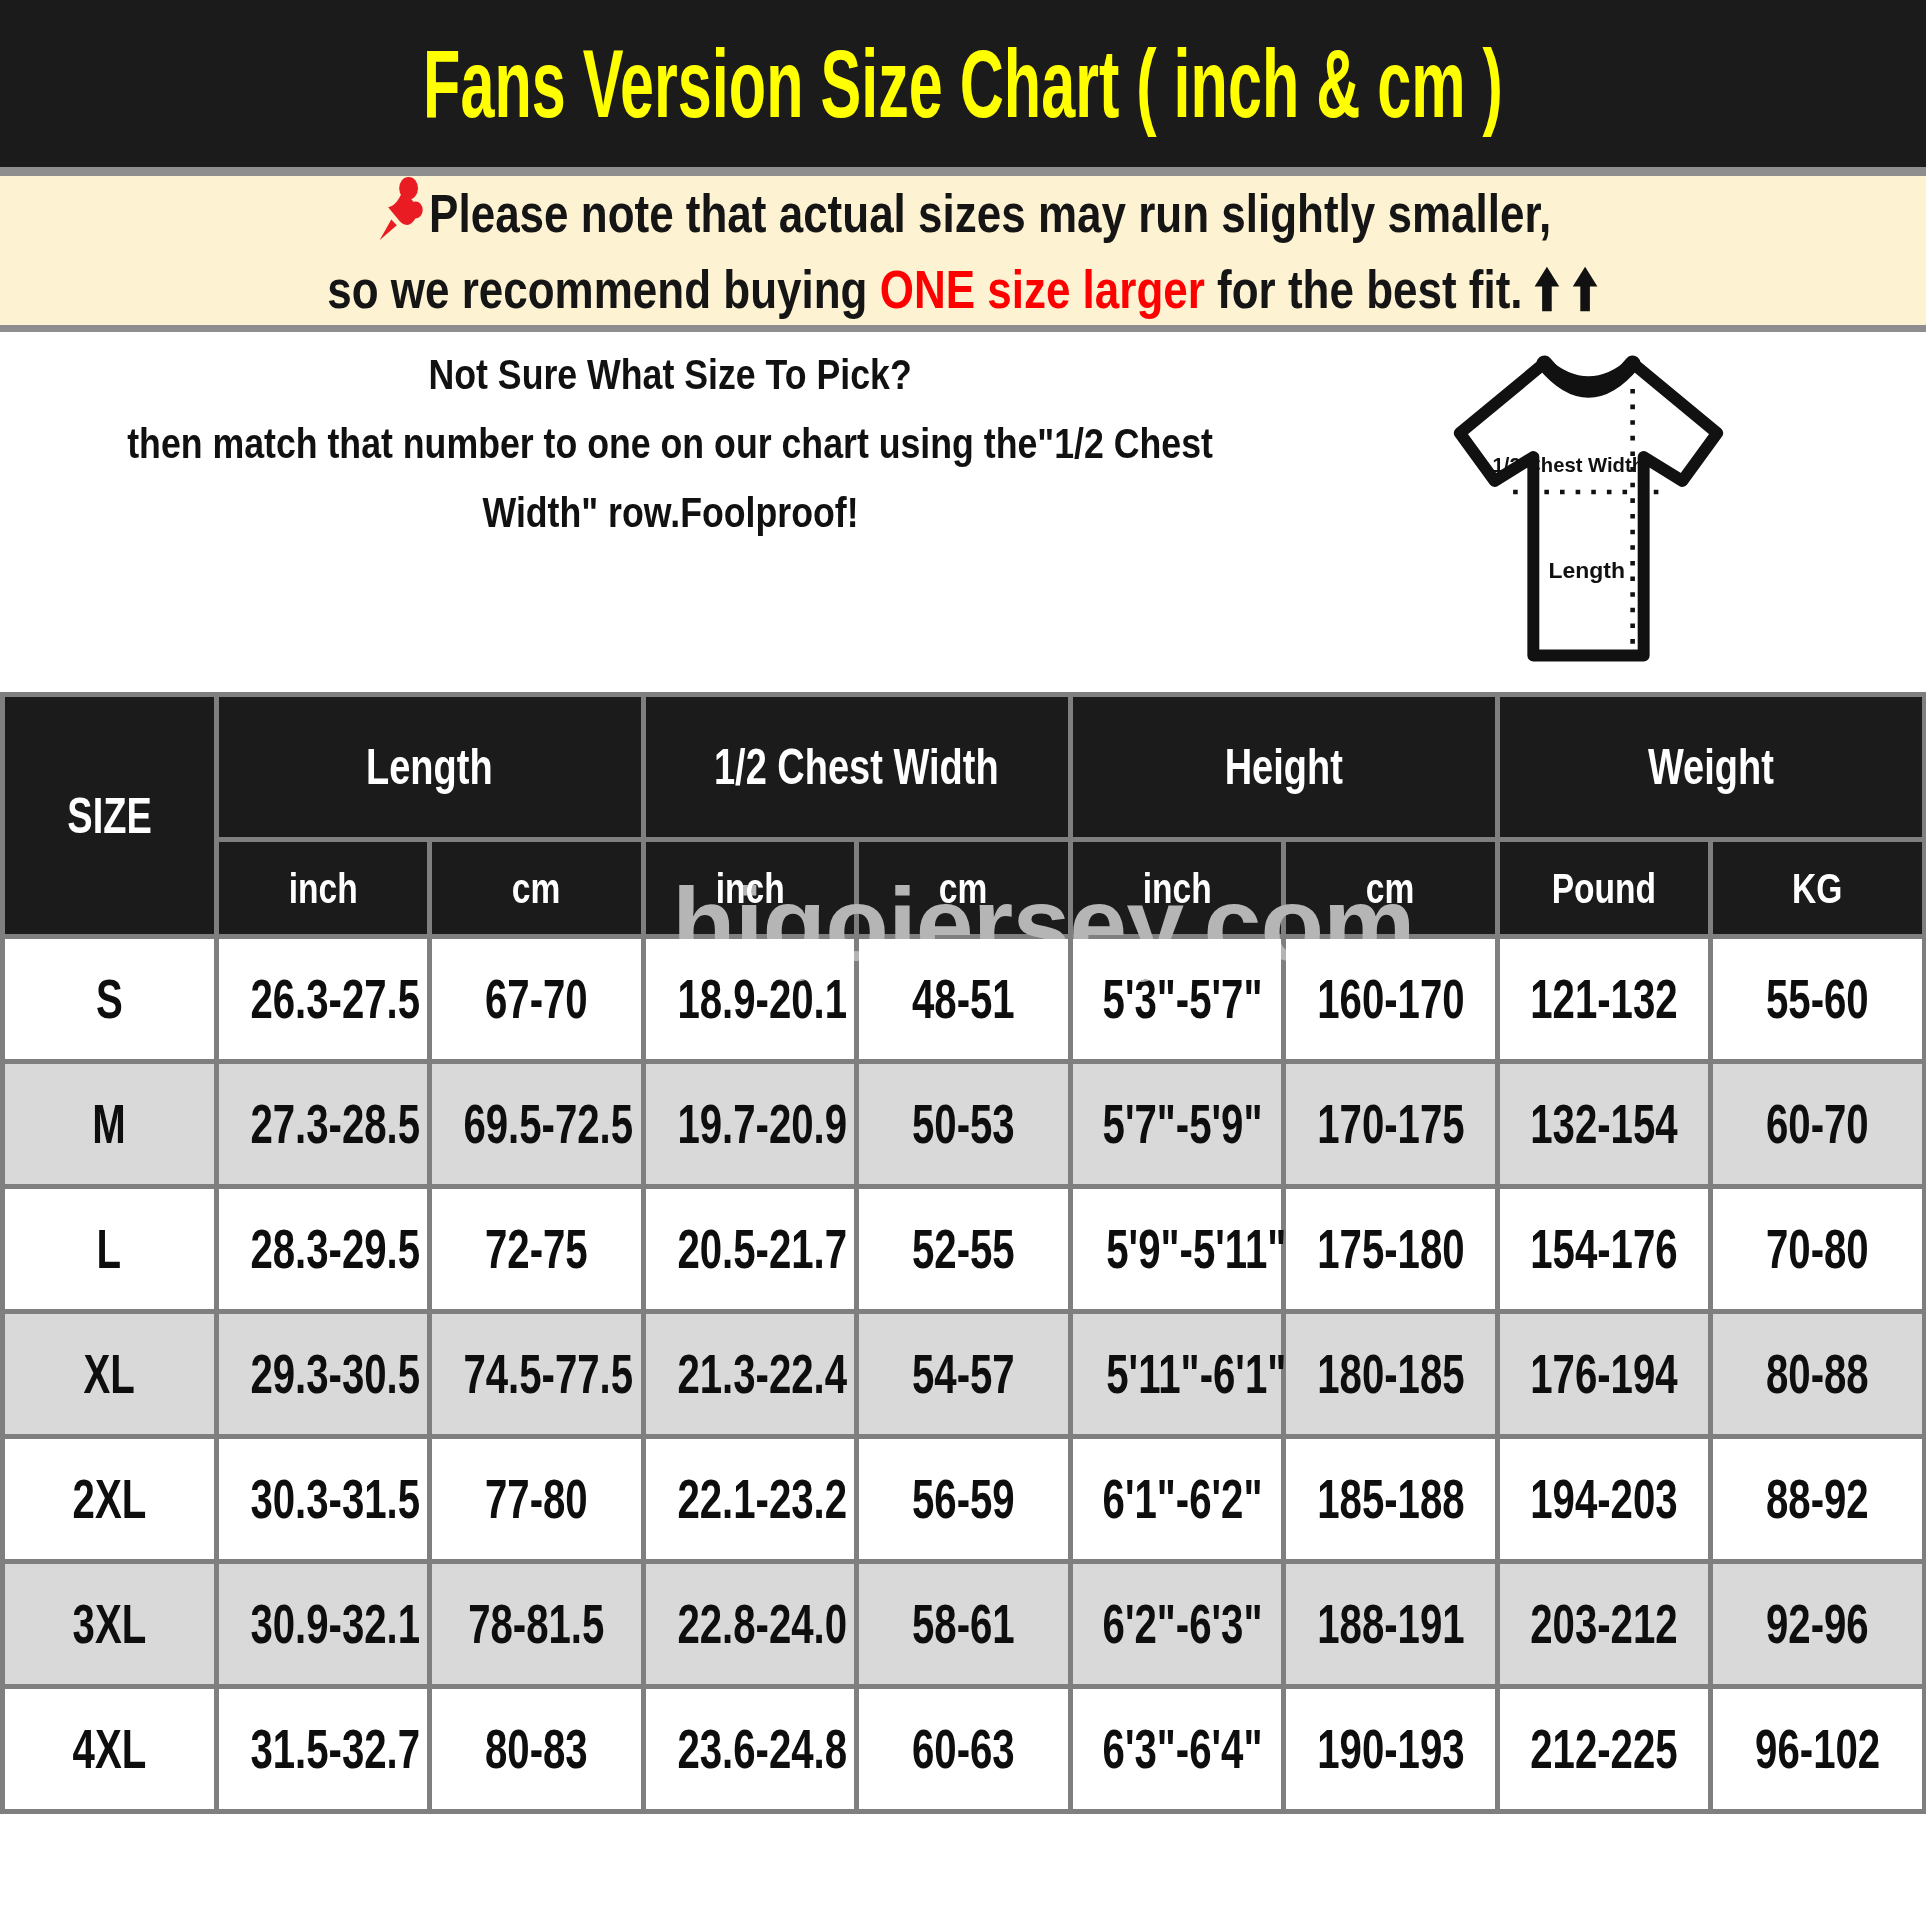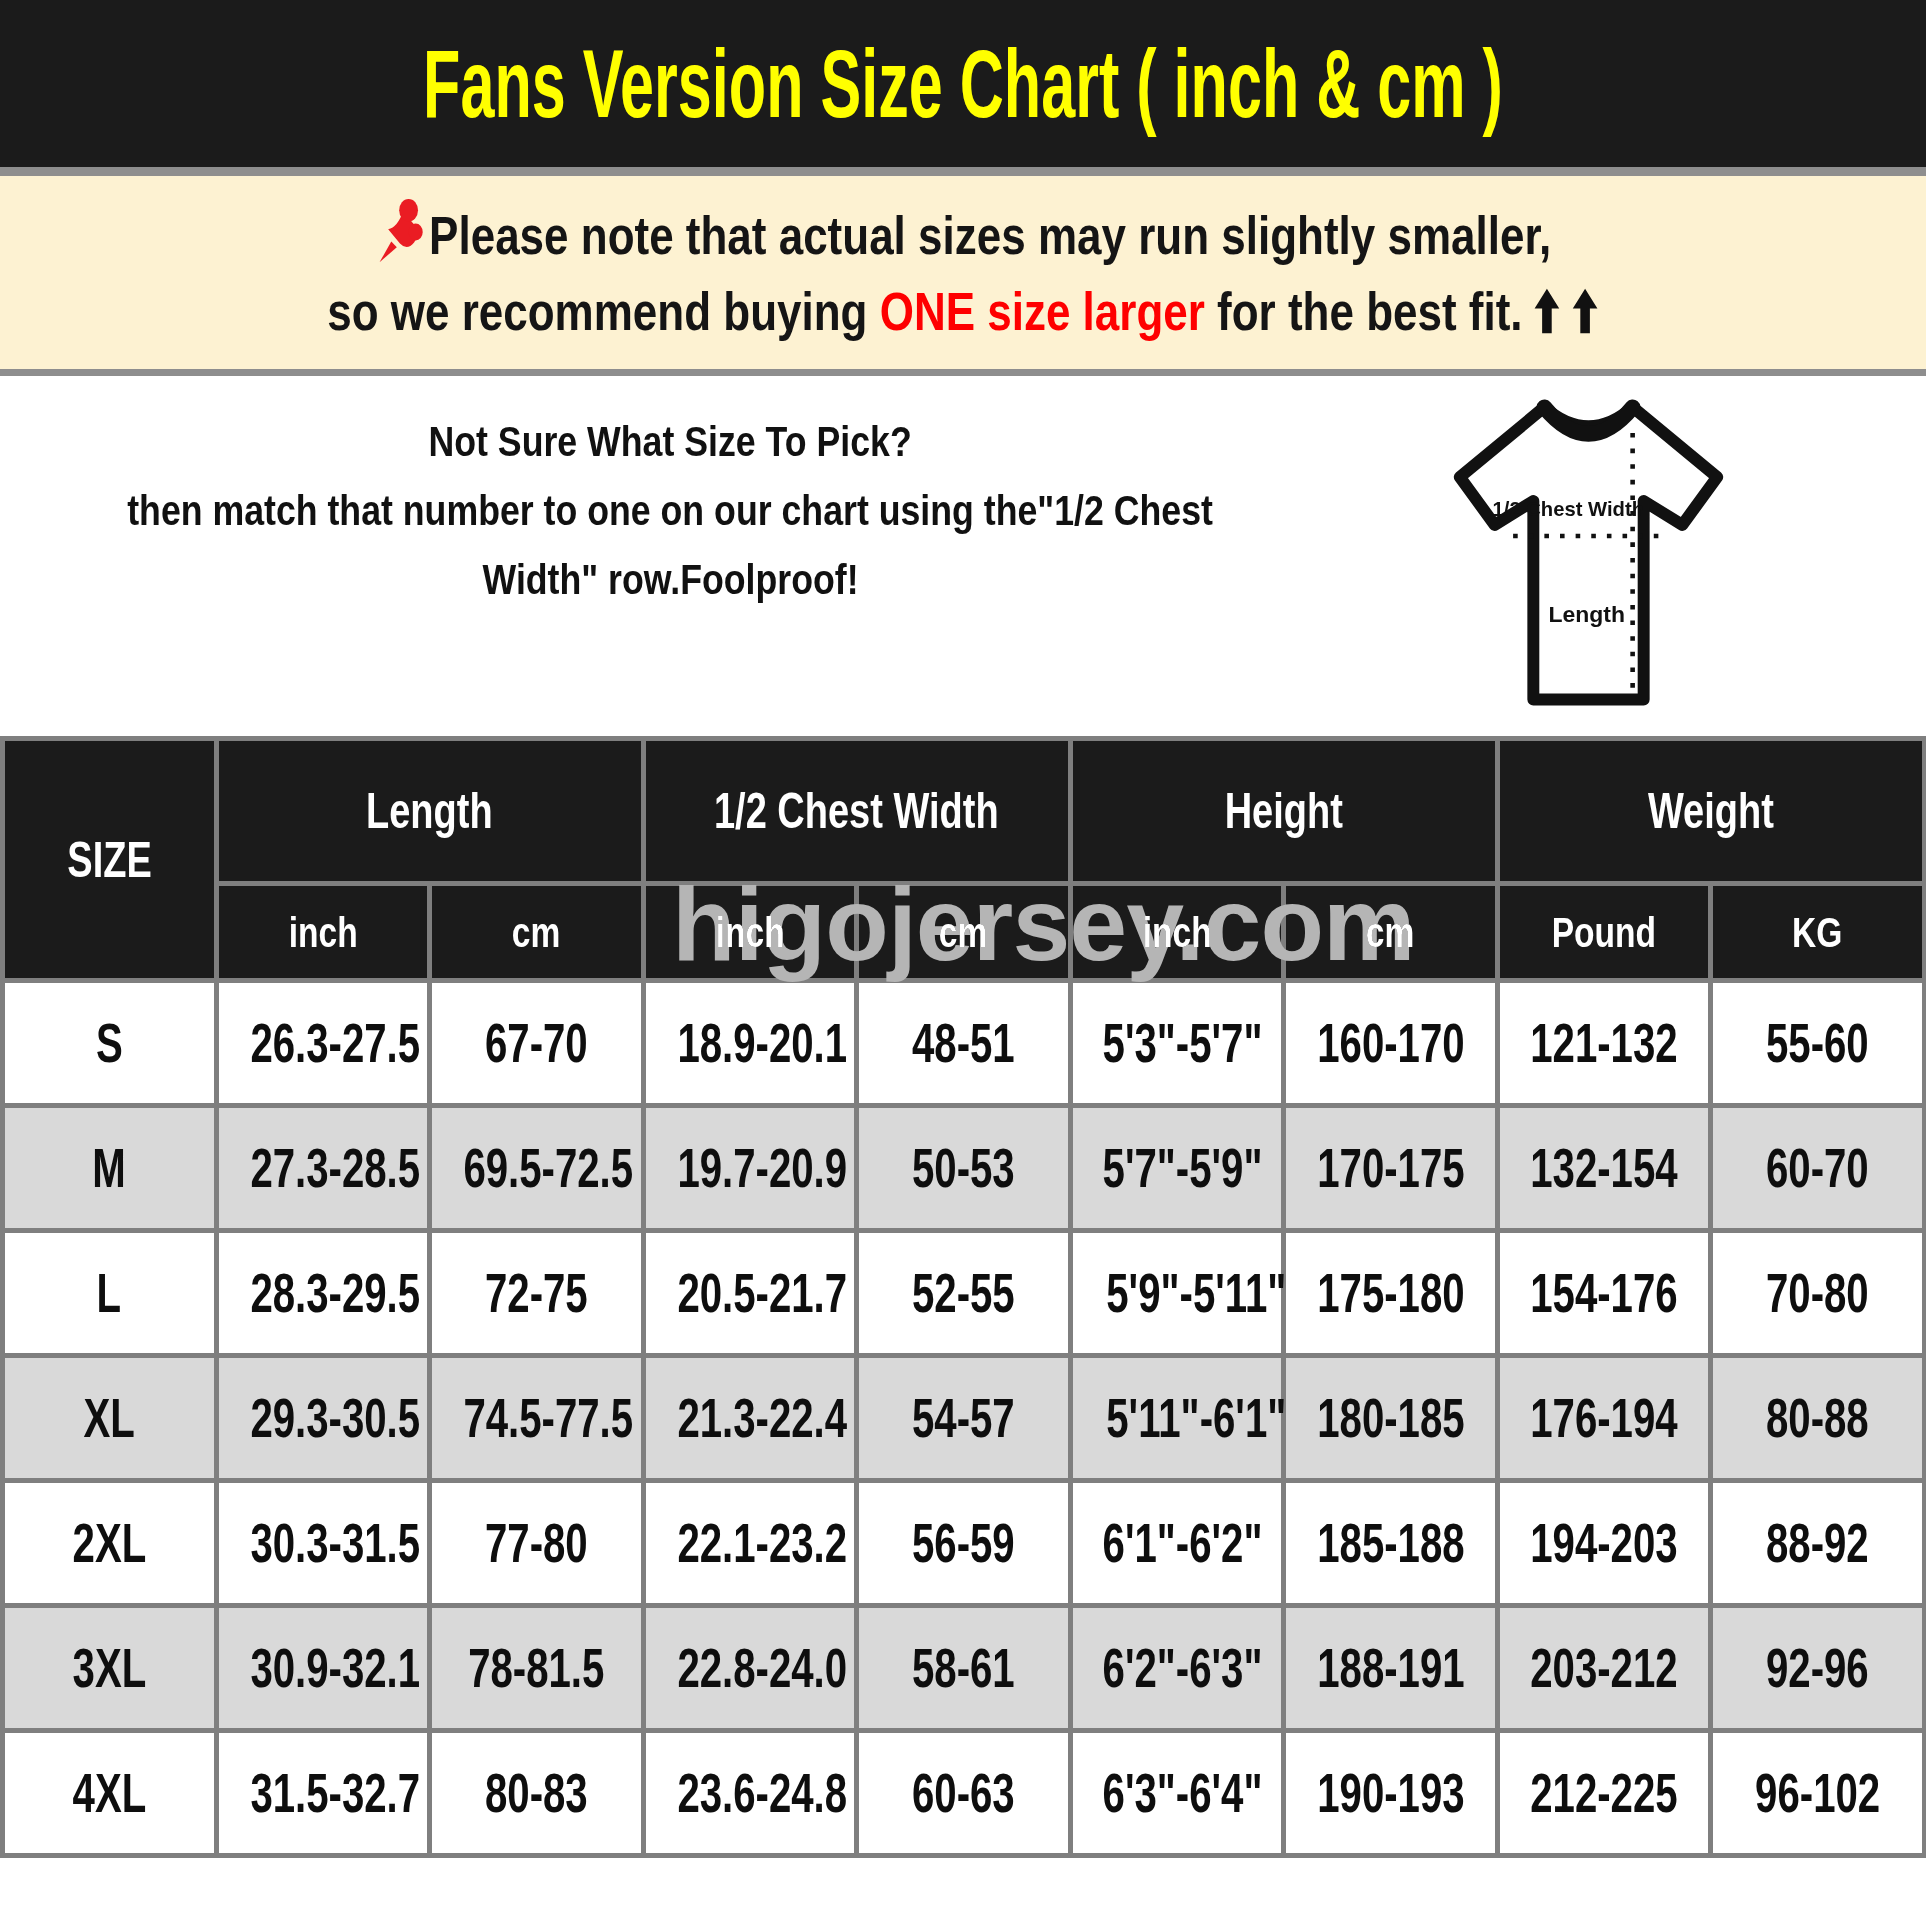--- a/index.html
+++ b/index.html
@@ -23,21 +23,21 @@
     color: #ffff00;
     font-size: 97px;
     font-weight: bold;
     white-space: nowrap;
     transform: scaleX(0.63);
     letter-spacing: 0px;
   }
 
   
   .notice {
-    height: 200px;
+    height: 156px;
     background: #fdf2d2;
     border-bottom: 7.3px solid #8e8e8e;
     display: flex; flex-direction: column;
     align-items: center; justify-content: center;
     gap: 13px;
     font-weight: bold;
     color: #151515;
   }
   .notice-line {
     font-size: 53px;
@@ -49,21 +49,21 @@
   .pin-svg { width: 61px; height: 70px; margin-right: 3.7px; margin-top: -5.5px; }
   .arrow-svg { width: 33px; height: 50px; margin-left: 13px; }
 
   
   .howto {
     height: 360px;
     background: #ffffff;
     position: relative;
   }
   .howto-text {
-    position: absolute; left: 0; top: 31px; width: 1341px;
+    position: absolute; left: 0; top: 8px; width: 1341px;
     text-align: center;
     font-weight: bold;
     color: #111;
   }
   .howto-line {
     font-size: 43px;
     line-height: 69px;
     white-space: nowrap;
   }
   .howto-line > span { display:inline-block; transform: scaleX(0.83); }

